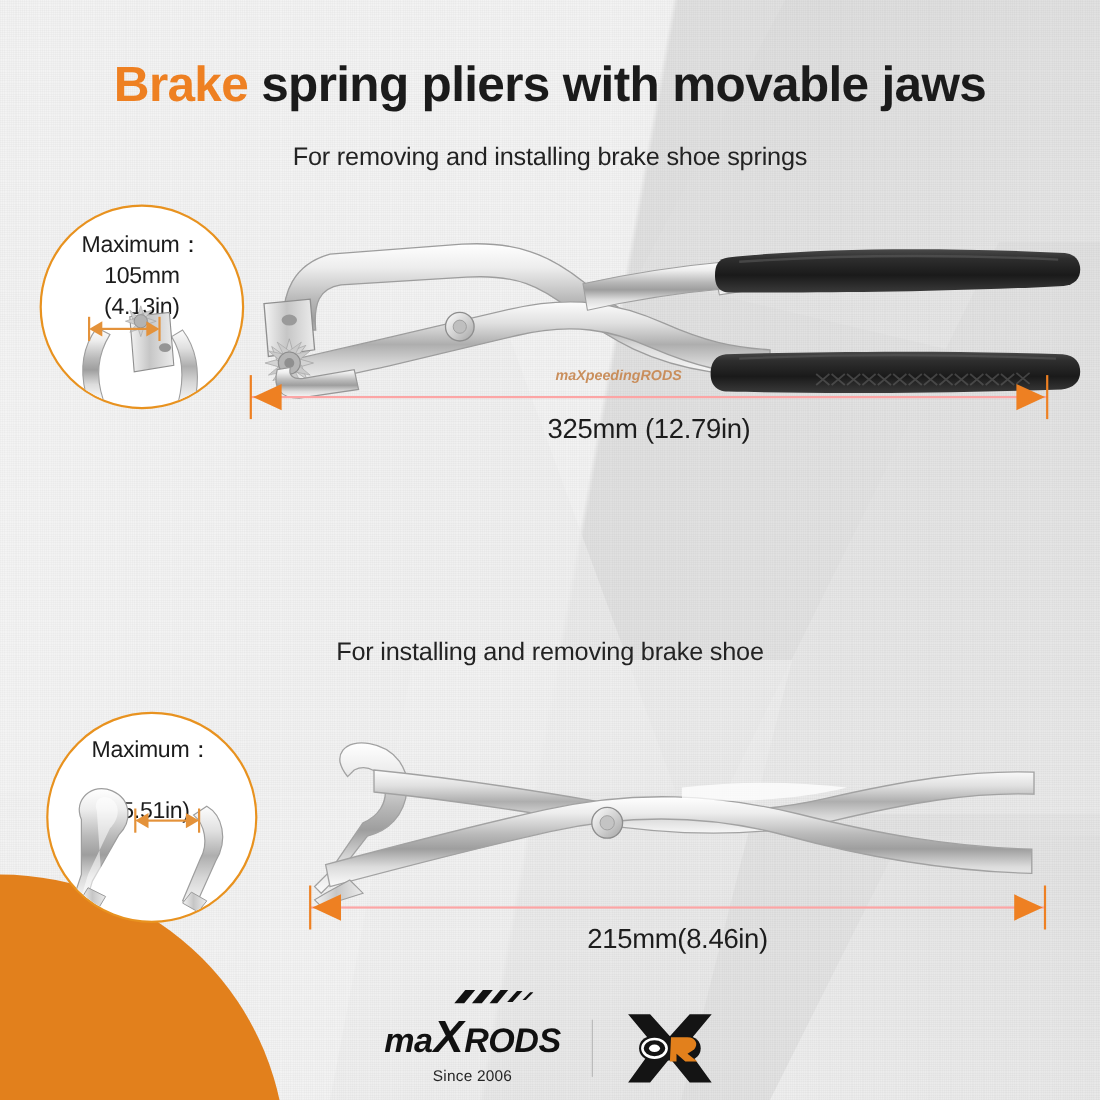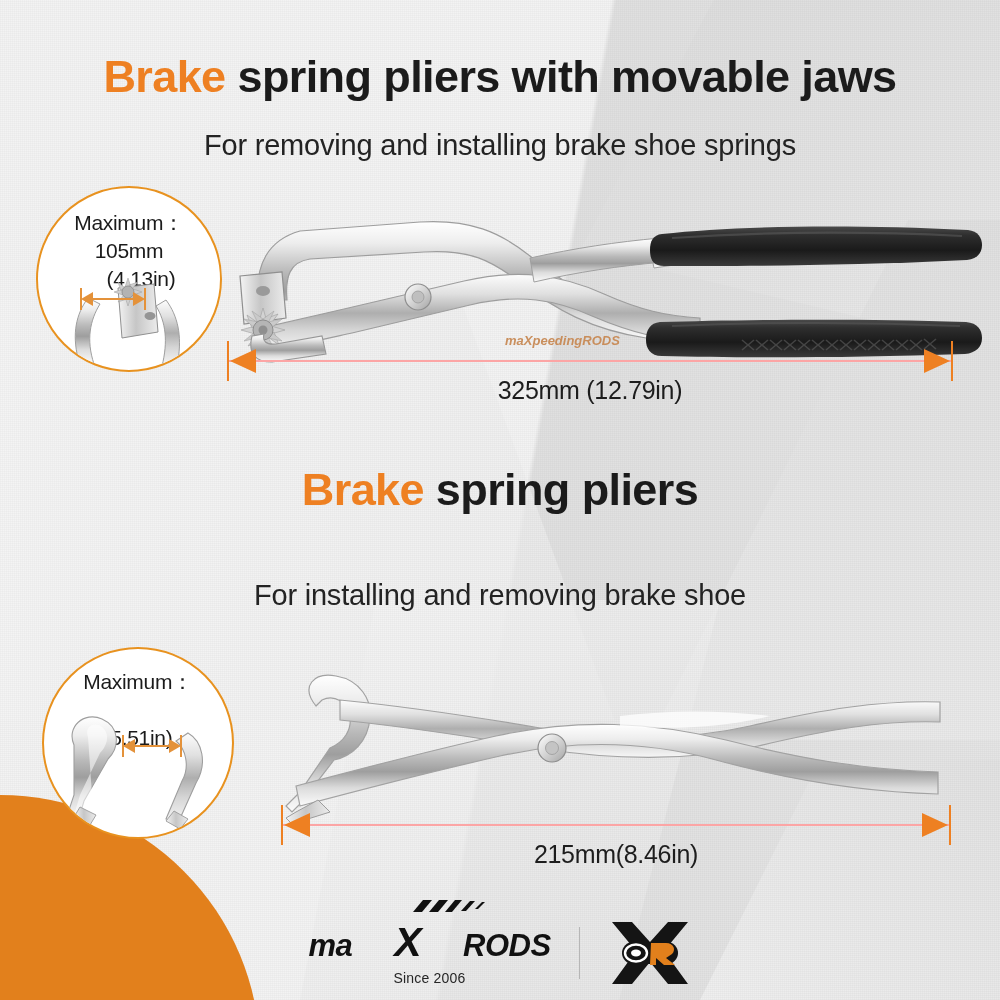--- a/index.html
+++ b/index.html
@@ -75,21 +75,21 @@
   .h1{
     font-weight:bold;
     font-size:45px;
     line-height:1.08;
     letter-spacing:-.6px;
     color:#1b1b1b;
     white-space:nowrap;
   }
   .h1 .hl{color:#EE8022;}
   .sub{
-    font-size:29px;
+    font-size:23px;
     color:#232323;
     line-height:1.24;
     letter-spacing:-.2px;
   }
 
   
   .callout{
     position:absolute;
     border-radius:50%;
     background:#ffffff;
@@ -143,21 +143,21 @@
   }
 
   
   .footer{
     position:absolute;left:0;bottom:14px;width:1000px;
     display:flex;align-items:center;justify-content:center;gap:28px;
   }
   .brandwrap{display:flex;flex-direction:column;align-items:center;}
   .brand{
     font-size:31px;font-weight:bold;color:#111;letter-spacing:-.5px;
-    font-style:italic;display:flex;align-items:baseline;gap:41px;
+    font-style:italic;display:flex;align-items:baseline;
   }
   .brand .lc{text-transform:lowercase;}
   .brand .bigx{font-size:41px;font-weight:bold;margin:0 1px;}
   .since{font-size:14px;color:#262626;margin-top:4px;letter-spacing:.2px;}
   .divider{width:1px;height:52px;background:#b6b6b6;}
   .orbadge{position:relative;width:84px;height:66px;}
 </style>
 </head>
 <body>
 
@@ -330,21 +330,21 @@
       <circle cx="552" cy="748" r="6.5" fill="#c4c4c4" stroke="#9b9b9b" stroke-width=".8"></circle>
 
       <path d="M620,716 C670,710 720,710 770,716 C722,728 668,730 620,726 Z" fill="#ffffff" opacity=".75"></path>
     </g>
   </svg>
 
   <div class="callout" style="left:36px;top:186px;width:186px;height:186px;">
 
     <div class="cap" style="top:22px;">Maximum：</div>
     <div class="cap" style="top:50px;">105mm</div>
-    <div class="cap" style="top:78px;padding-left:12px;">(4.13in)</div>
+    <div class="cap" style="top:78px;">(4.13in)</div>
 
     <svg width="186" height="186" style="position:absolute;left:0;top:0;">
       <path d="M50,110 C38,126 34,146 40,170 L56,176 C48,152 52,132 62,116 Z" fill="url(#chromeV)" stroke="#9e9e9e" stroke-width="1"></path>
       <path d="M128,112 C140,128 144,148 140,172 L124,178 C130,154 128,134 118,118 Z" fill="url(#chromeV2)" stroke="#9e9e9e" stroke-width="1"></path>
       <path d="M42,170 C58,186 120,188 140,172 L140,180 C118,196 58,194 40,178 Z" fill="url(#chromeH)" stroke="#9e9e9e" stroke-width="1"></path>
       <path d="M80,100 L116,96 L120,144 L84,150 Z" fill="url(#chromeH)" stroke="#8f8f8f" stroke-width="1"></path>
       <ellipse cx="112" cy="128" rx="5.5" ry="4" fill="#959595"></ellipse>
       <g transform="translate(90,104)">
         <path d="M0,-14 L3,-5 L-3,-5 Z M10,-10 L4,-3 L1,-7 Z M14,0 L5,3 L5,-3 Z
                  M10,10 L3,4 L7,1 Z M0,14 L-3,5 L3,5 Z M-10,10 L-4,3 L-1,7 Z
@@ -363,25 +363,20 @@
   </div>
 
   <div class="dim" style="left:228px;top:360px;width:724px;">
     <div class="tick l"></div>
     <div class="tick r"></div>
     <div class="arr l"></div>
     <div class="arr r"></div>
     <div class="dim-label">325mm (12.79in)</div>
   </div>
 
-  <div class="head-block" style="top:466px;">
-    <div class="h1">
-      <span class="hl">Brake</span><span> spring pliers</span>
-    </div>
-  </div>
   <div class="head-block" style="top:547px;margin-top:31px;">
     <div class="sub">For installing and removing brake shoe</div>
   </div>
 
   <div class="callout" style="left:42px;top:647px;width:192px;height:192px;">
 
     <div class="cap" style="top:20px;">Maximum：</div>
     <div class="cap" style="top:76px;">(5.51in)</div>
 
     <svg width="192" height="192" style="position:absolute;left:0;top:0;">

